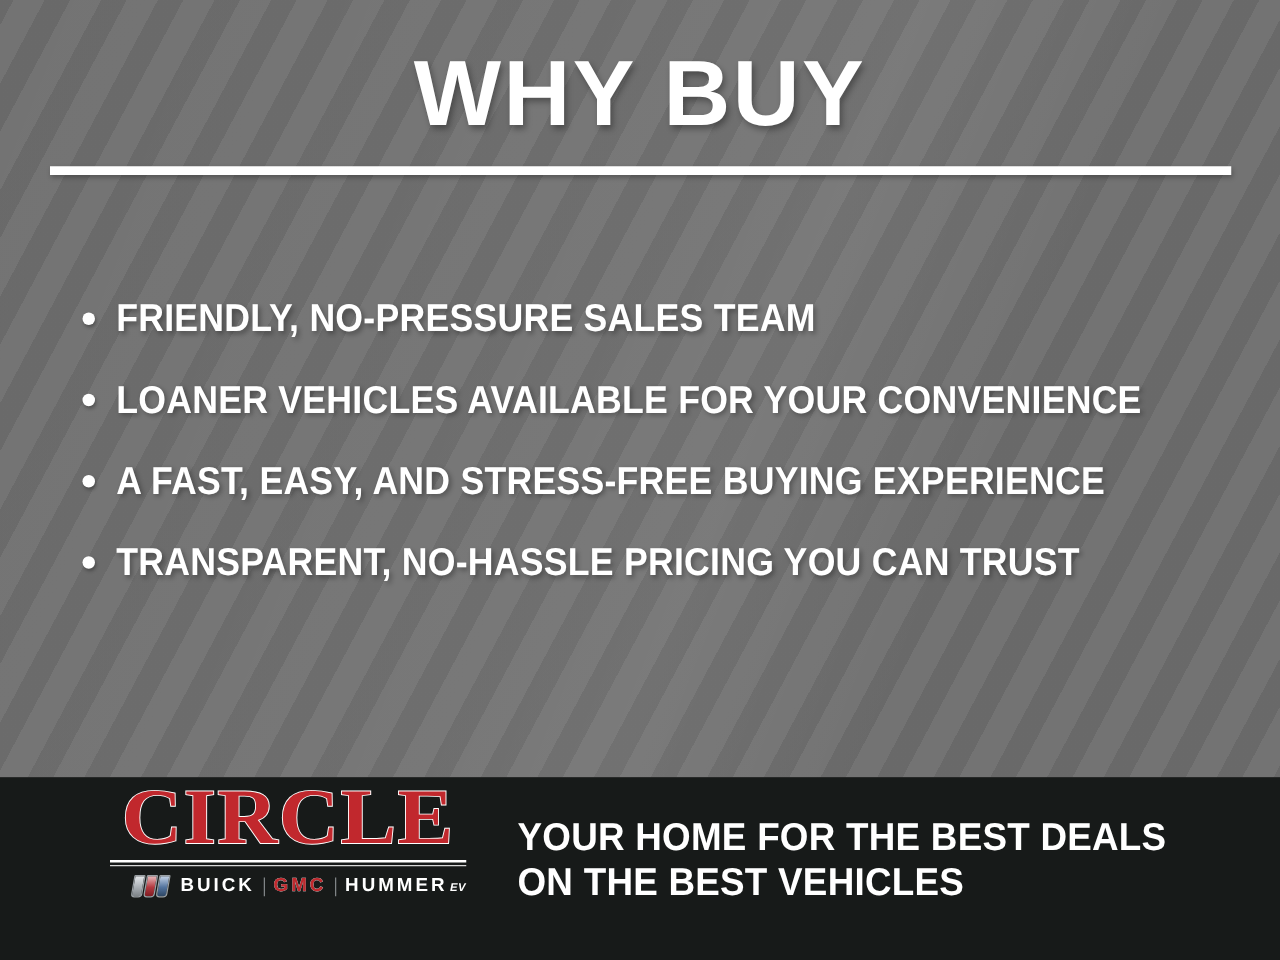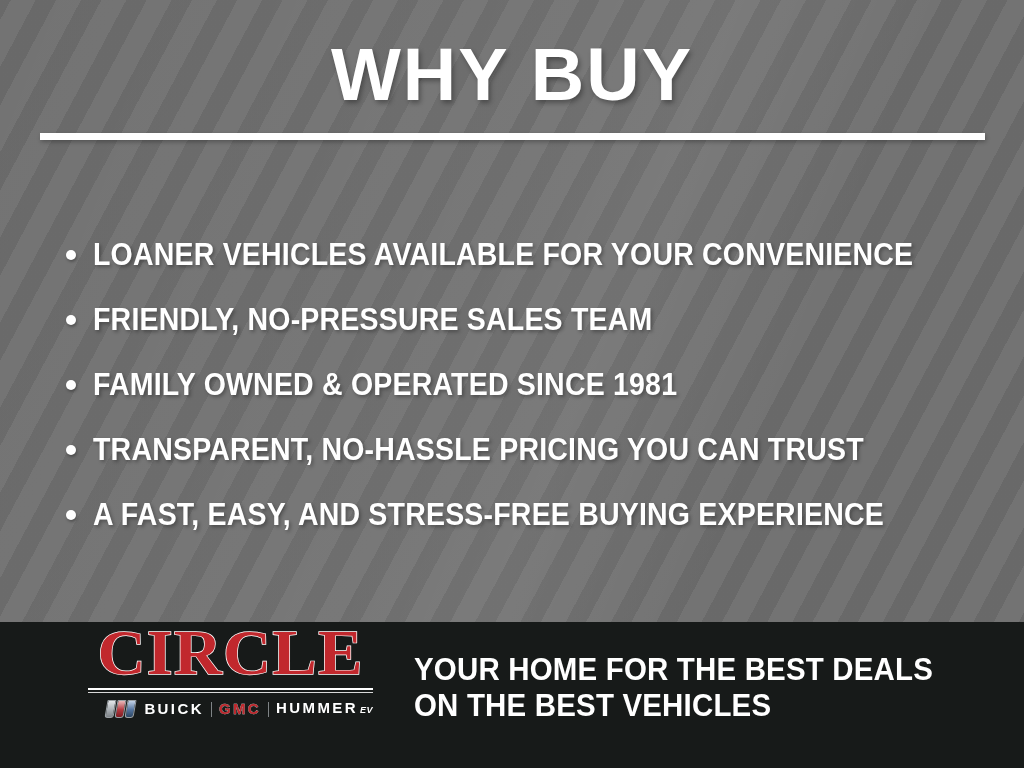--- a/index.html
+++ b/index.html
@@ -222,41 +222,37 @@
     <div id="hero-stripes"></div>
     <div id="hero-sheen"></div>
 
     <div id="title">WHY BUY</div>
     <div id="title-rule"></div>
 
     <div id="bullets">
 
       <div class="bullet-row">
         <span class="bullet-dot"></span>
+        <span class="bullet-text">FRIENDLY, NO-PRESSURE SALES TEAM</span>
+      </div>
+
+      <div class="bullet-row">
+        <span class="bullet-dot"></span>
         <span class="bullet-text">LOANER VEHICLES AVAILABLE FOR YOUR CONVENIENCE</span>
       </div>
 
-      <div class="bullet-row">
-        <span class="bullet-dot"></span>
-        <span class="bullet-text">FRIENDLY, NO-PRESSURE SALES TEAM</span>
-      </div>
-
-      <div class="bullet-row">
-        <span class="bullet-dot"></span>
-        <span class="bullet-text">FAMILY OWNED &amp; OPERATED SINCE 1981</span>
+
+      <div class="bullet-row">
+        <span class="bullet-dot"></span>
+        <span class="bullet-text">A FAST, EASY, AND STRESS-FREE BUYING EXPERIENCE</span>
       </div>
 
       <div class="bullet-row">
         <span class="bullet-dot"></span>
         <span class="bullet-text">TRANSPARENT, NO-HASSLE PRICING YOU CAN TRUST</span>
-      </div>
-
-      <div class="bullet-row">
-        <span class="bullet-dot"></span>
-        <span class="bullet-text">A FAST, EASY, AND STRESS-FREE BUYING EXPERIENCE</span>
       </div>
 
     </div>
   </div>
 
   <div id="footer"></div>
 
   <div id="logo-block">
     <div id="logo-word">CIRCLE</div>
     <div id="logo-rules">

